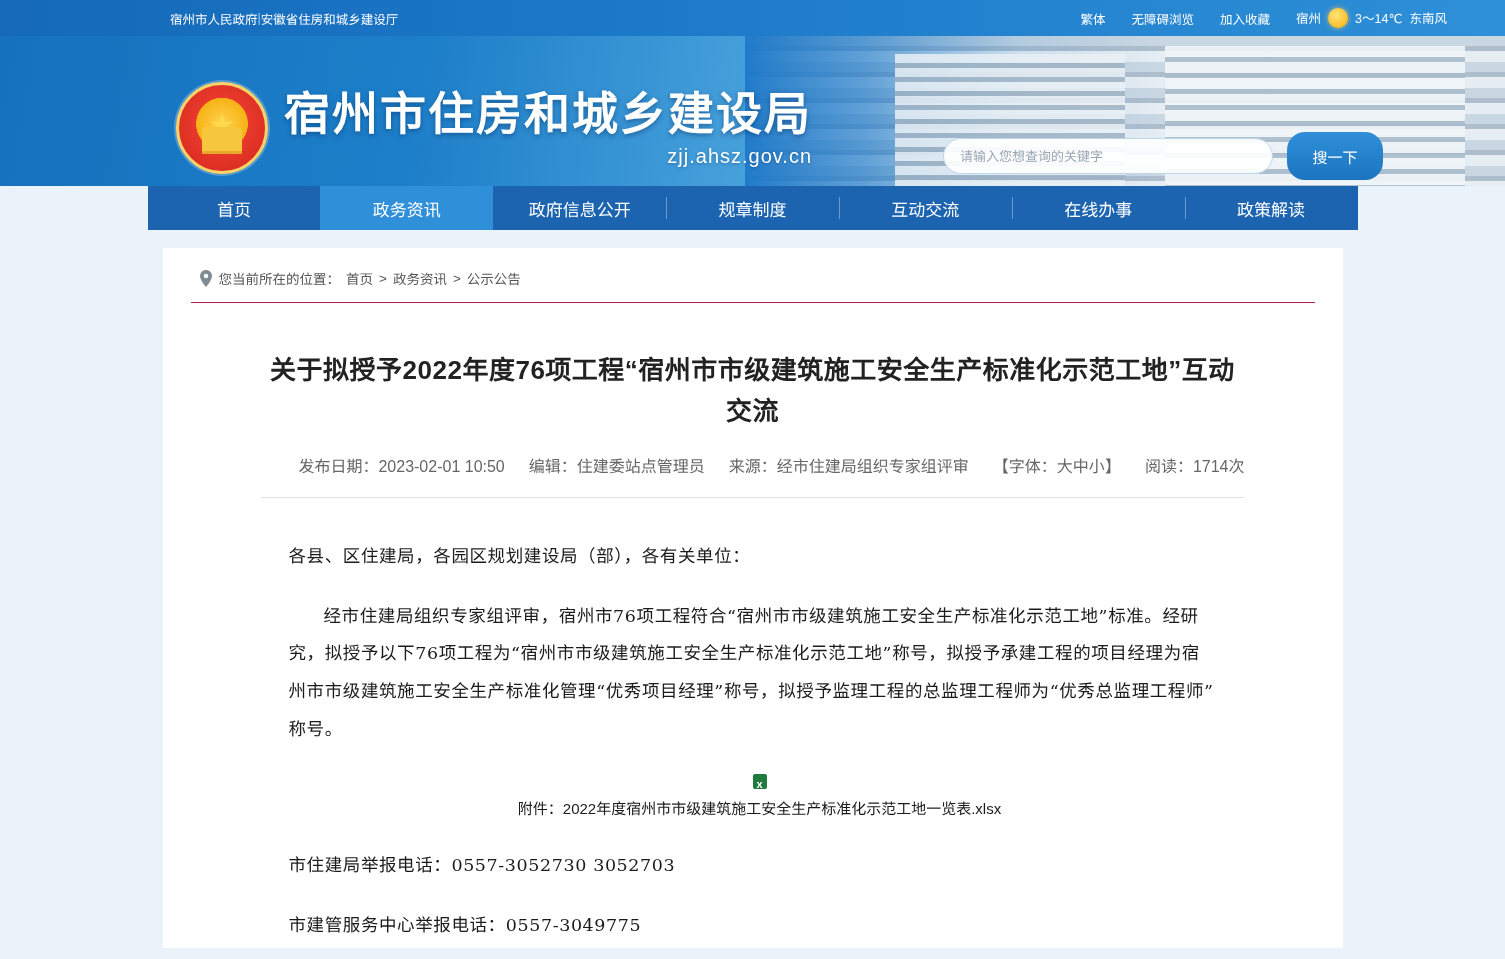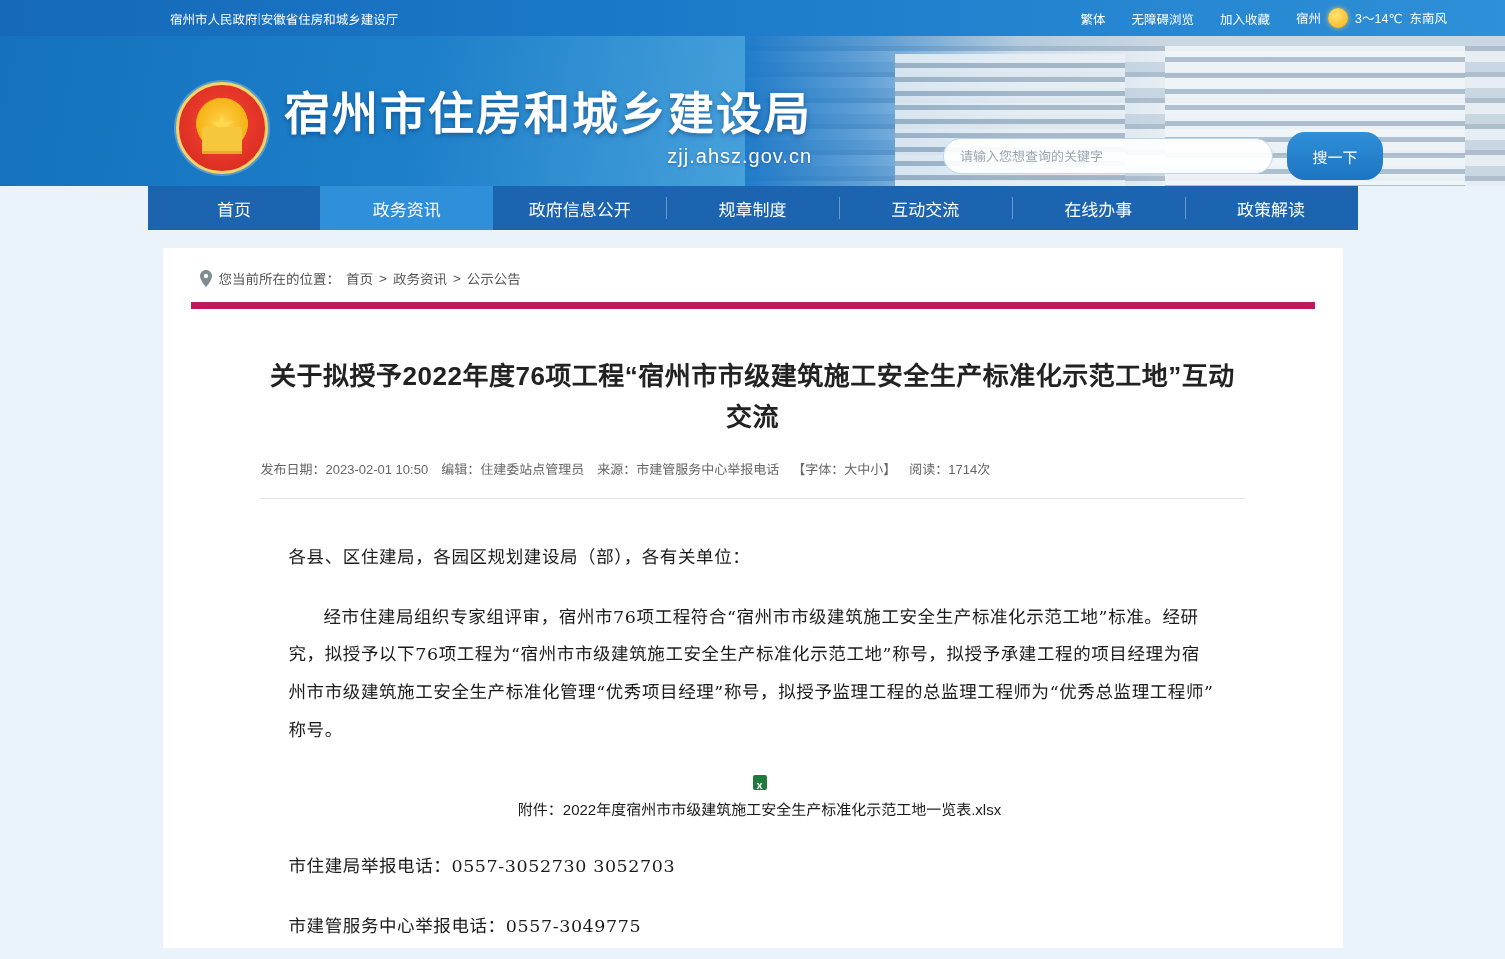--- a/index.html
+++ b/index.html
@@ -164,43 +164,43 @@
   .content-card {
     width: 1180px; margin: 0 auto;
     background:#ffffff;
     min-height: 700px;
     padding: 0 28px;
   }
   .breadcrumb {
     display:flex; align-items:center; gap:6px;
     font-size:13.5px; color:#555;
     padding: 20px 8px 14px 8px;
-    border-bottom: 7px solid #be185d;
+    border-bottom: 1px solid #be185d;
   }
   .pin {
     width:14px; height:17px; flex:none; position:relative; display:inline-block;
   }
   .pin svg { display:block; }
   .breadcrumb a { color:#555; text-decoration:none; }
 
   .article { padding: 30px 70px 0 70px; }
   .art-title {
     text-align:center;
     font-size: 26px;
     line-height: 1.55;
     color:#222;
     font-weight: 600;
     letter-spacing:.5px;
   }
   .art-meta {
     margin-top: 22px;
     text-align:center;
-    font-size: 13px;
+    font-size: 16px;
     color:#666;
-    display:flex; justify-content:flex-start; gap:13px; flex-wrap:wrap;
+    display:flex; justify-content:flex-end; gap:24px; flex-wrap:wrap;
   }
   .art-meta .fontsize a { color:#666; text-decoration:none; }
   .meta-divider {
     margin-top: 20px;
     border-bottom: 1px solid #e2e2e2;
   }
 
   .art-body {
     margin-top: 40px;
     font-family: "DejaVu Serif", "Liberation Serif", serif;
@@ -304,21 +304,21 @@
       <span>&gt;</span>
       <a href="#">公示公告</a>
     </div>
 
     <div class="article">
       <h1 class="art-title">关于拟授予2022年度76项工程“宿州市市级建筑施工安全生产标准化示范工地”互动交流</h1>
 
       <div class="art-meta">
         <span>发布日期：2023-02-01 10:50</span>
         <span>编辑：住建委站点管理员</span>
-        <span>来源：市建管服务中心举报电话</span>
+        <span>来源：经市住建局组织专家组评审</span>
         <span class="fontsize"><span>【字体：</span><a href="#">大</a><a href="#">中</a><a href="#">小</a><span>】</span></span>
         <span>阅读：1714次</span>
       </div>
 
       <div class="meta-divider"></div>
 
       <div class="art-body">
         <p>各县、区住建局，各园区规划建设局（部），各有关单位：</p>
         <p class="indent">经市住建局组织专家组评审，宿州市76项工程符合“宿州市市级建筑施工安全生产标准化示范工地”标准。经研究，拟授予以下76项工程为“宿州市市级建筑施工安全生产标准化示范工地”称号，拟授予承建工程的项目经理为宿州市市级建筑施工安全生产标准化管理“优秀项目经理”称号，拟授予监理工程的总监理工程师为“优秀总监理工程师”称号。</p>
 

